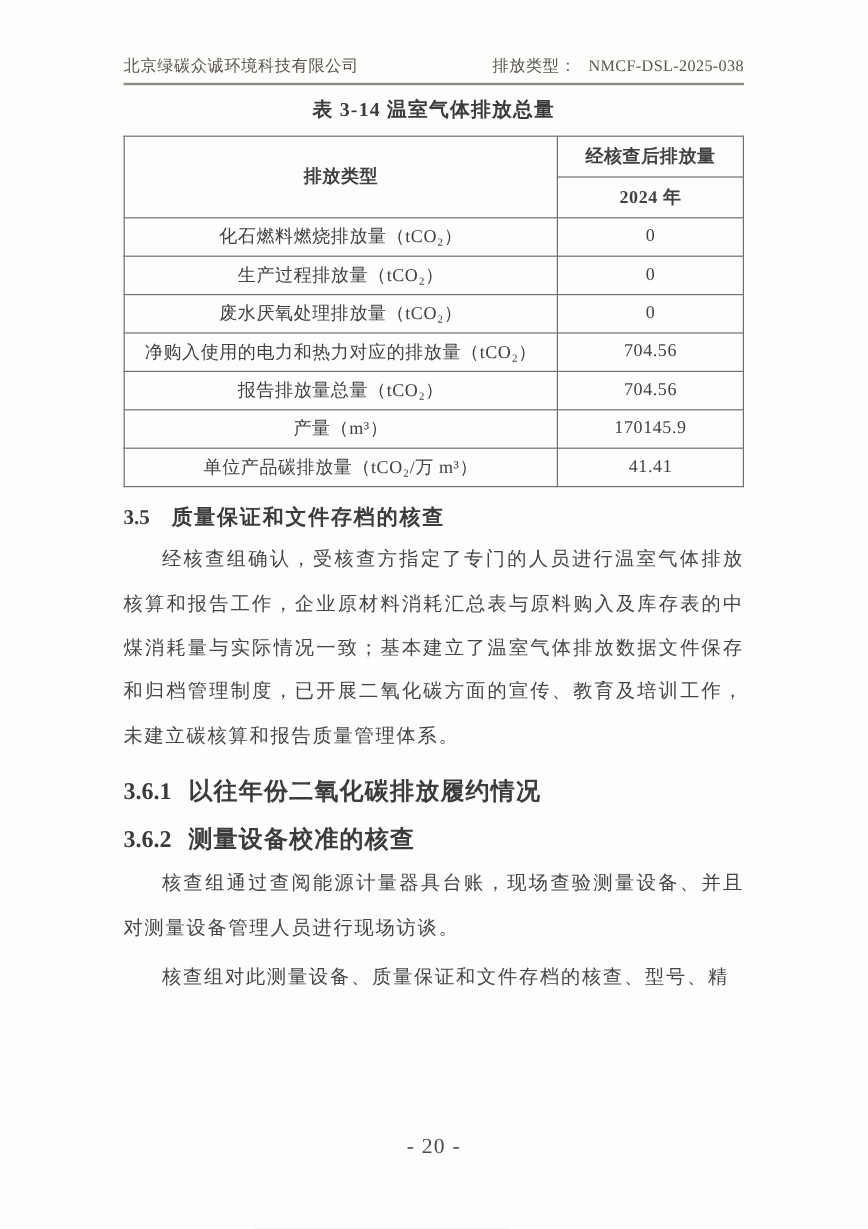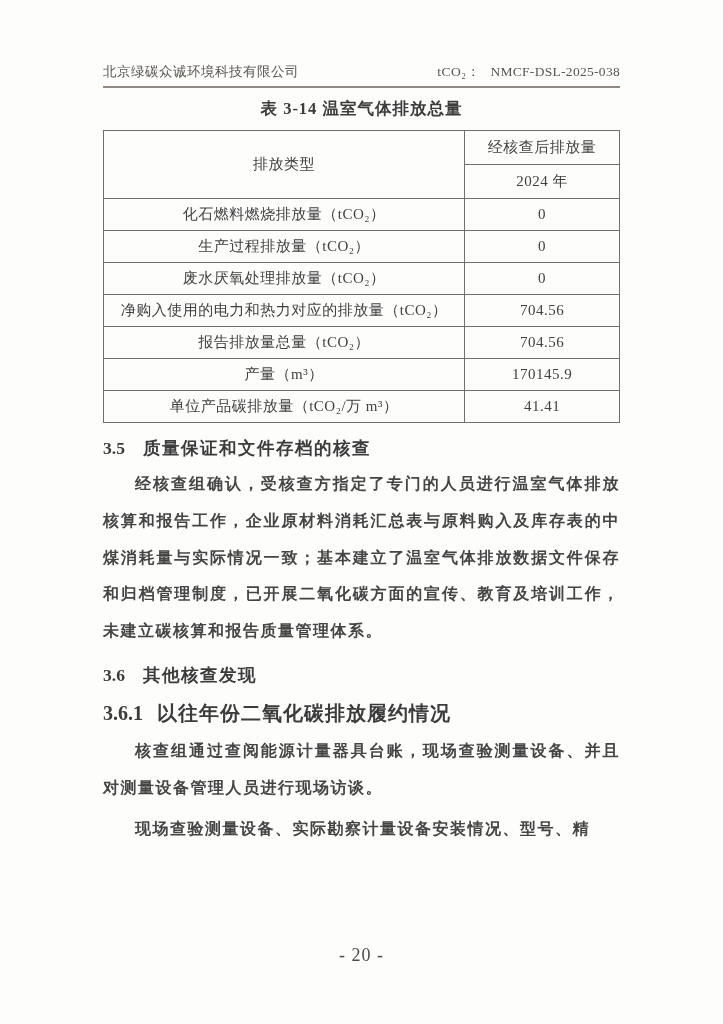--- a/index.html
+++ b/index.html
@@ -12,21 +12,21 @@
     width: 723px;
     height: 1024px;
     margin: 0 auto;
     background: #fdfdfc;
     box-sizing: border-box;
     font-family: "Liberation Serif", "DejaVu Serif", serif;
     color: #414141;
     overflow: hidden;
   }
   .content {
-    padding: 17px 103px;
+    padding: 0 103px;
   }
   
   .doc-header {
     display: flex;
     justify-content: space-between;
     align-items: flex-end;
     padding-top: 46px;
     padding-bottom: 5px;
     border-bottom: 2px solid #8f8a84;
     font-size: 13.5px;
@@ -57,21 +57,21 @@
   table.emissions td {
     border: 1.4px solid #6f6f6f;
     text-align: center;
     vertical-align: middle;
     font-size: 15px;
     height: 29px;
     padding: 1px 4px;
     letter-spacing: 0.5px;
   }
   table.emissions td.hdr {
-    font-weight: normal;
+    font-weight: bold;
     height: 31px;
   }
   table.emissions col.c1 { width: 70%; }
   table.emissions col.c2 { width: 30%; }
   
   .sec-heading {
     font-weight: bold;
     color: #3c3c3c;
     margin: 13px 0 6px 0;
     letter-spacing: 1.5px;
@@ -85,21 +85,20 @@
   .sec-heading.lvl3 .sec-num { margin-right: 14px; }
   
   .para {
     font-size: 16px;
     line-height: 2.3;
     text-indent: 2em;
     text-align: justify;
     margin: 0 0 4px 0;
     letter-spacing: 1.5px;
     color: #454545;
-    font-weight: bold;
   }
   
   .page-footer {
     position: absolute;
     bottom: 58px;
     left: 0;
     width: 100%;
     text-align: center;
     font-size: 18px;
     color: #4a4a4a;
@@ -108,21 +107,21 @@
 </style>
 </head>
 <body>
 
 <div class="page">
   <div class="content">
 
     <div class="doc-header">
       <span>北京绿碳众诚环境科技有限公司</span>
       <span>
-        <span class="archive-label">tCO₂：</span><span class="archive-number">NMCF-DSL-2025-038</span>
+        <span class="archive-label">排放类型：</span><span class="archive-number">NMCF-DSL-2025-038</span>
       </span>
     </div>
 
     <div class="table-caption">表 3-14 温室气体排放总量</div>
 
     <table class="emissions">
       <colgroup>
           <col class="c1">
           <col class="c2">
         </colgroup>
@@ -163,27 +162,27 @@
           <td>41.41</td>
         </tr>
       </tbody>
     </table>
 
     <div class="sec-heading lvl2">
       <span class="sec-num">3.5</span><span>质量保证和文件存档的核查</span>
     </div>
     <p class="para">经核查组确认，受核查方指定了专门的人员进行温室气体排放核算和报告工作，企业原材料消耗汇总表与原料购入及库存表的中煤消耗量与实际情况一致；基本建立了温室气体排放数据文件保存和归档管理制度，已开展二氧化碳方面的宣传、教育及培训工作，未建立碳核算和报告质量管理体系。</p>
 
-    <div class="sec-heading lvl2">
-      <span class="sec-num">3.6</span><span>其他核查发现</span>
-    </div>
 
     <div class="sec-heading lvl3">
       <span class="sec-num">3.6.1</span><span>以往年份二氧化碳排放履约情况</span>
     </div>
 
+    <div class="sec-heading lvl3">
+      <span class="sec-num">3.6.2</span><span>测量设备校准的核查</span>
+    </div>
     <p class="para">核查组通过查阅能源计量器具台账，现场查验测量设备、并且对测量设备管理人员进行现场访谈。</p>
-    <p class="para">现场查验测量设备、实际勘察计量设备安装情况、型号、精</p>
+    <p class="para">核查组对此测量设备、质量保证和文件存档的核查、型号、精</p>
 
   </div>
 
   <div class="page-footer">- 20 -</div>
 </div>
 
 </body></html>

